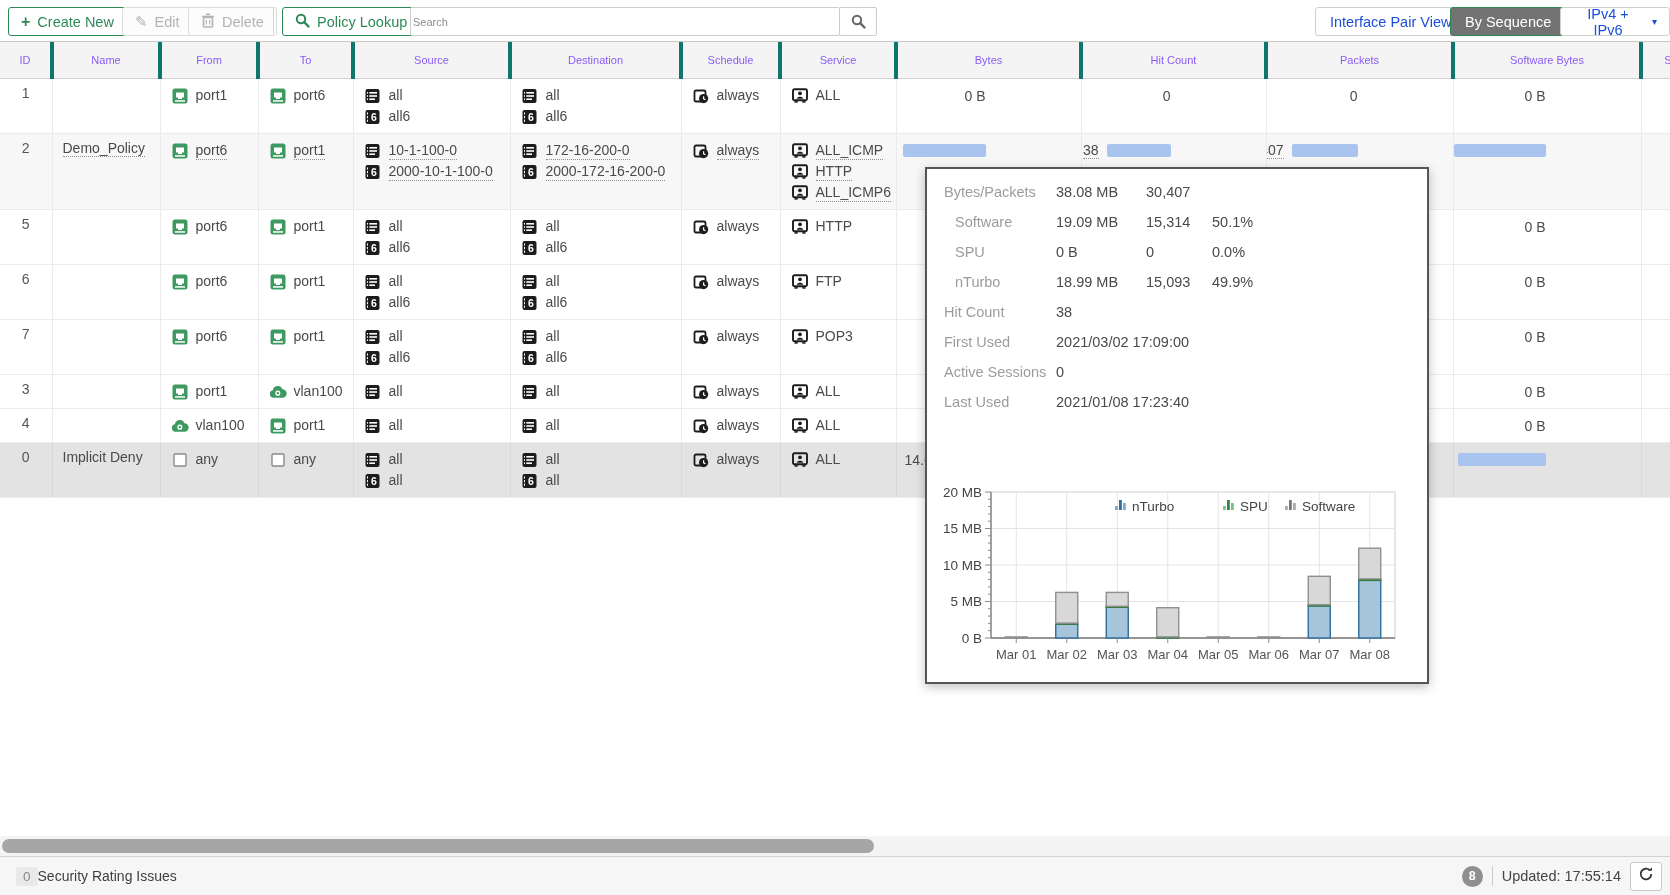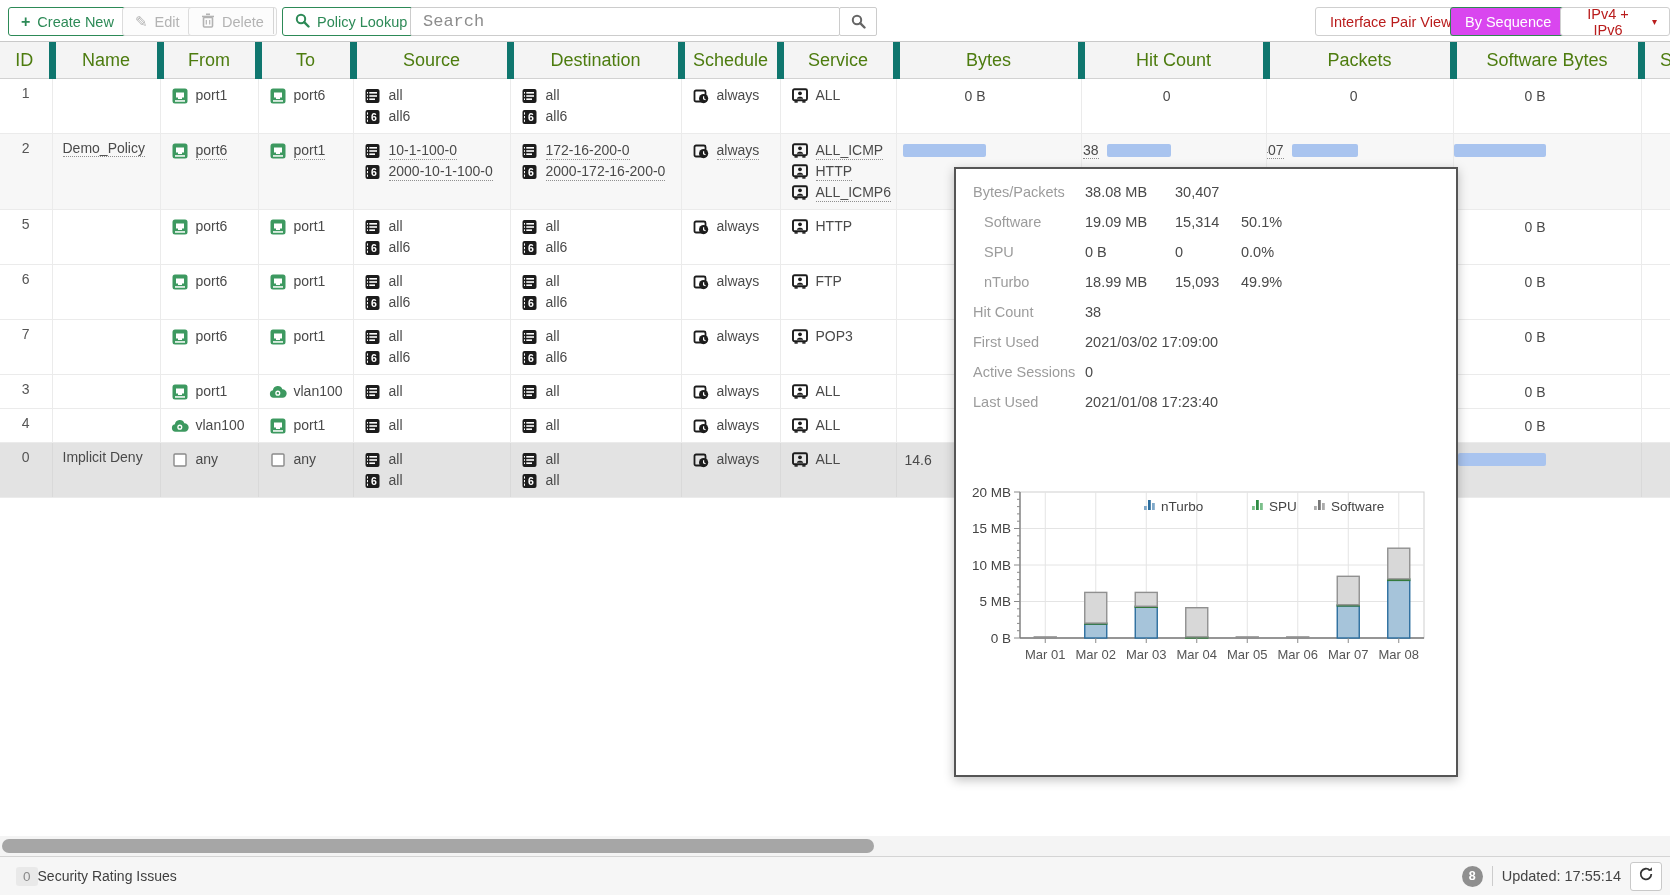--- a/index.html
+++ b/index.html
@@ -3,55 +3,55 @@
 <meta charset="utf-8">
 <style>
   html,body{margin:0;padding:0;background:#fff;}
   #app{position:relative;width:1670px;height:895px;overflow:hidden;background:#fff;
        font-family:"Liberation Sans",sans-serif;color:#4a4a4a;}
   
   #toolbar{position:absolute;left:0;top:0;width:1670px;height:42px;background:#fff;
            border-bottom:1px solid #c9c9c9;box-sizing:border-box;}
   .btn{position:absolute;top:7px;height:29px;display:flex;align-items:center;gap:7px;
        border:1px solid #cfcfcf;background:#fff;border-radius:3px;font-size:14.5px;
-       padding:0 12px;box-sizing:border-box;color:#b91c1c;font-family:inherit;cursor:pointer;}
+       padding:0 12px;box-sizing:border-box;color:#1d4ed8;font-family:inherit;cursor:pointer;}
   .btn.green{border-color:#2d8a57;color:#2d8a57;}
   .btn.disabled{border-color:#dcdcdc;color:#b3b3b3;background:#fcfcfc;}
-  .btn.active{background:#d946ef;border-color:#318653;color:#fff;}
+  .btn.active{background:#737373;border-color:#318653;color:#fff;}
   .plusglyph{font-weight:bold;font-size:16px;line-height:1;}
   .pencil{font-size:15px;line-height:1;}
   #tb-divider{position:absolute;left:273px;top:8px;width:1px;height:26px;background:#d5d5d5;}
   #search-box{position:absolute;left:410px;top:7px;width:430px;height:29px;border:1px solid #ccc;
-              border-radius:2px;box-sizing:border-box;font-family:Liberation Mono, monospace;font-size:17px;color:#555;
-              padding:0 12px;outline:none;}
+              border-radius:2px;box-sizing:border-box;font-family:Liberation Sans, sans-serif;font-size:11px;color:#555;
+              padding:0 2px;outline:none;}
   #search-box::placeholder{color:#8d8d8d;opacity:1;}
   #search-btn{position:absolute;left:839px;top:7px;width:38px;height:29px;border:1px solid #ccc;
               background:#fff;border-radius:2px;box-sizing:border-box;display:flex;align-items:center;
               justify-content:center;color:#666;cursor:pointer;}
   .caret{font-size:10px;margin-left:2px;}
   
   #grid{position:absolute;left:0;top:42px;width:1670px;}
   table{border-collapse:collapse;table-layout:fixed;width:1701px;}
-  th{height:34px;background:#f4f4f4;border-right:7px solid #0f766e;border-bottom:1px solid #d2d2d2;
-     font-weight:normal;font-size:18px;color:#4d7c0f;text-align:center;overflow:hidden;white-space:nowrap;}
+  th{height:34px;background:#f4f4f4;border-right:4px solid #0f766e;border-bottom:1px solid #d2d2d2;
+     font-weight:normal;font-size:11px;color:#8b5cf6;text-align:center;overflow:hidden;white-space:nowrap;}
   td{vertical-align:top;border-right:1px solid #ebebeb;border-bottom:1px solid #ebebeb;
      padding:6px 0 6px 10px;font-size:14px;color:#4a4a4a;overflow:hidden;white-space:nowrap;box-sizing:border-box;}
   tr.hover td{background:#f7f7f7;}
   tr.sel td{background:#e3e3e3;border-right-color:#d9d9d9;}
   td.cid{text-align:center;padding-left:0;color:#555;}
   .entry{display:flex;align-items:center;gap:7px;height:21px;}
   .icn{display:inline-flex;width:18px;justify-content:center;flex:none;}
   .elbl{line-height:17px;}
   .dot{border-bottom:1px dotted #8f8f8f;}
   td.num{padding:6px 95px 6px 0;}
   .numwrap{display:flex;justify-content:flex-end;align-items:center;gap:8px;height:21px;}
   .numwrap.left{justify-content:flex-start;padding-left:8px;}
   .vbar{display:inline-block;height:13px;background:#a9c4ef;border-radius:2px;flex:none;}
   
-  #tooltip{position:absolute;left:954px;top:167px;width:504px;height:610px;background:#fff;
+  #tooltip{position:absolute;left:925px;top:167px;width:504px;height:517px;background:#fff;
            border:2px solid #555;box-sizing:border-box;box-shadow:0 3px 10px rgba(0,0,0,.25);z-index:50;}
   #info{margin:8px 0 0 17px;}
   .inforow{display:grid;grid-template-columns:112px 90px 66px 1fr;height:30px;align-items:center;font-size:14.5px;}
   .ilbl{color:#9c9c9c;white-space:nowrap;}
   .ilbl.ind{padding-left:11px;}
   .ival{color:#4a4a4a;white-space:nowrap;}
   #chart-heading{margin:26px 0 0 17px;font-size:15px;font-weight:bold;color:#333;}
   #chart-wrap{position:absolute;left:2px;top:313px;}
   
   #hscroll{position:absolute;left:0;top:836px;width:1670px;height:20px;background:#f4f4f4;}

